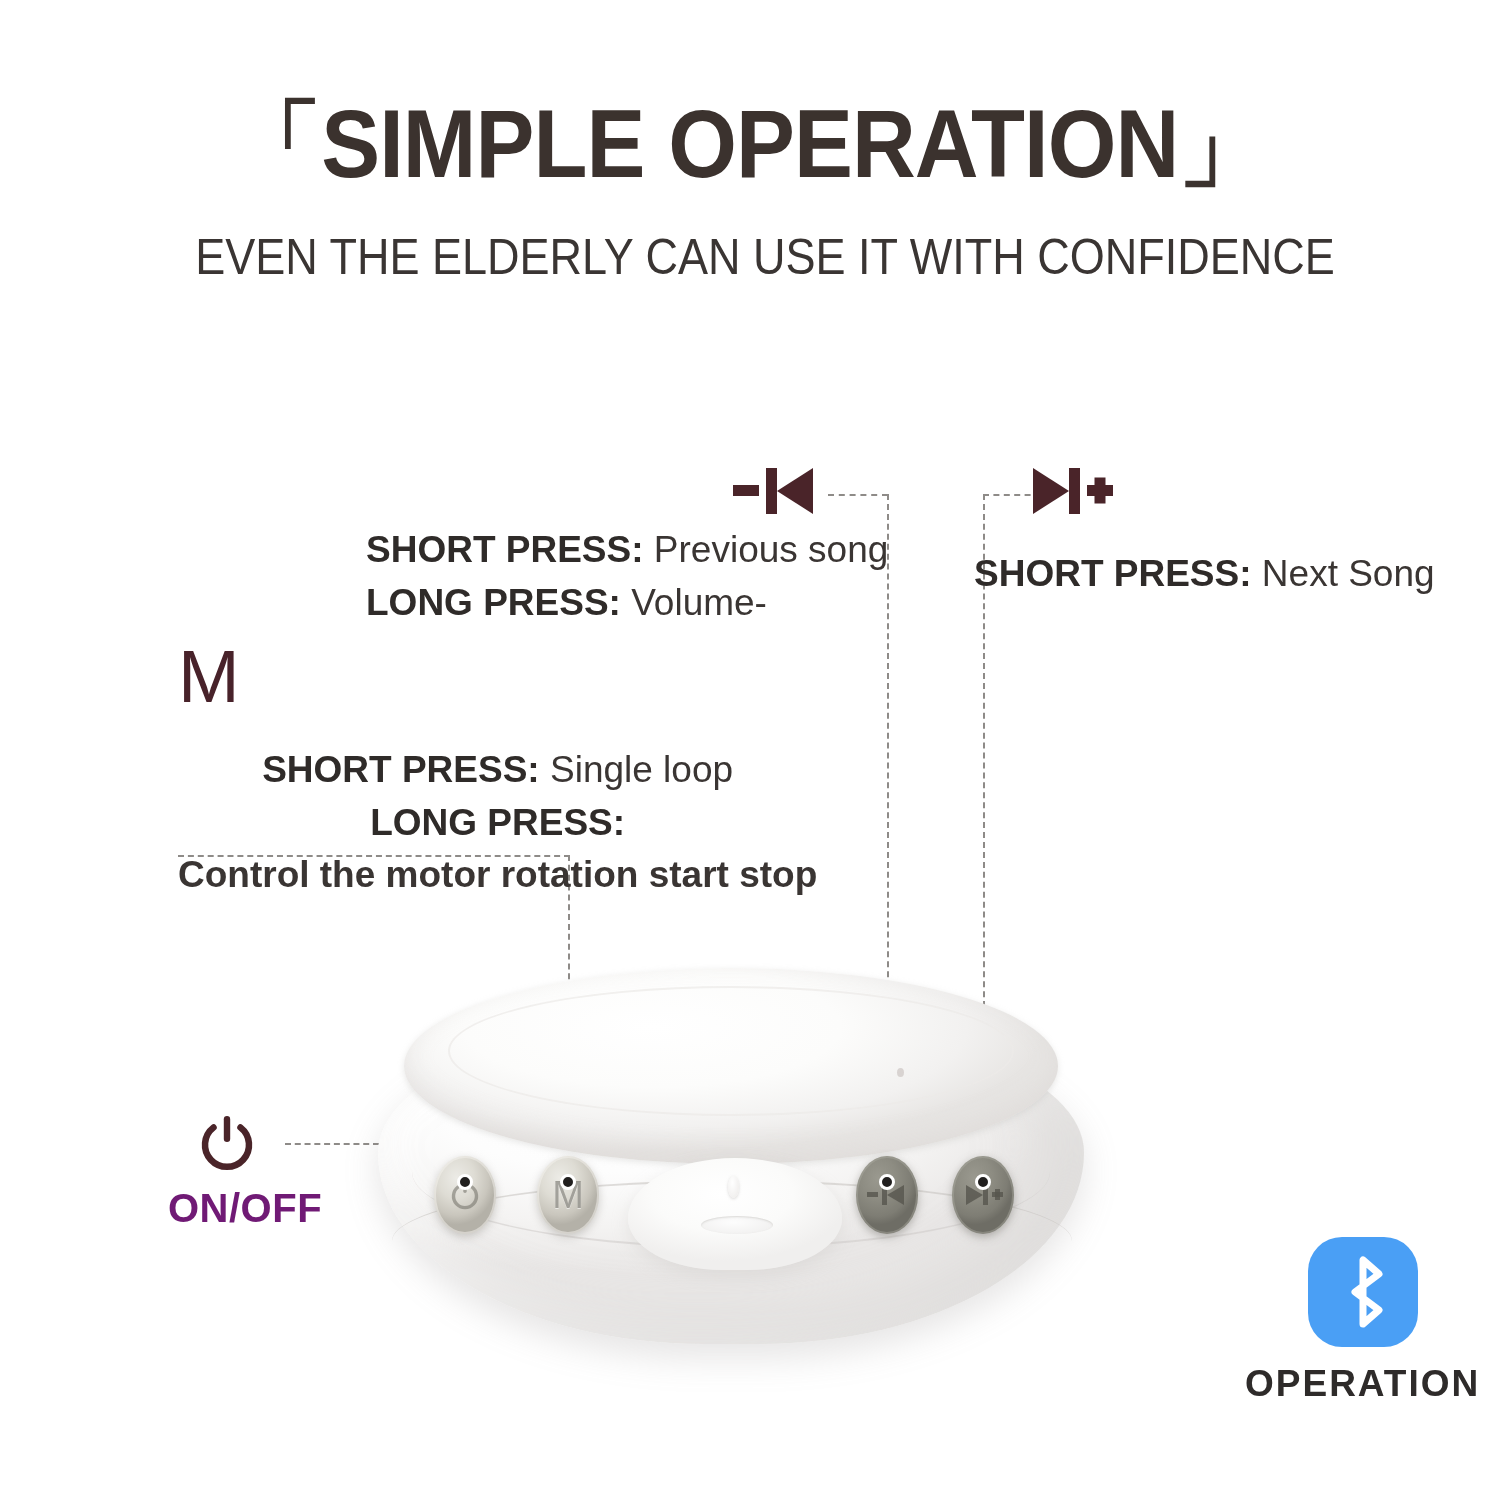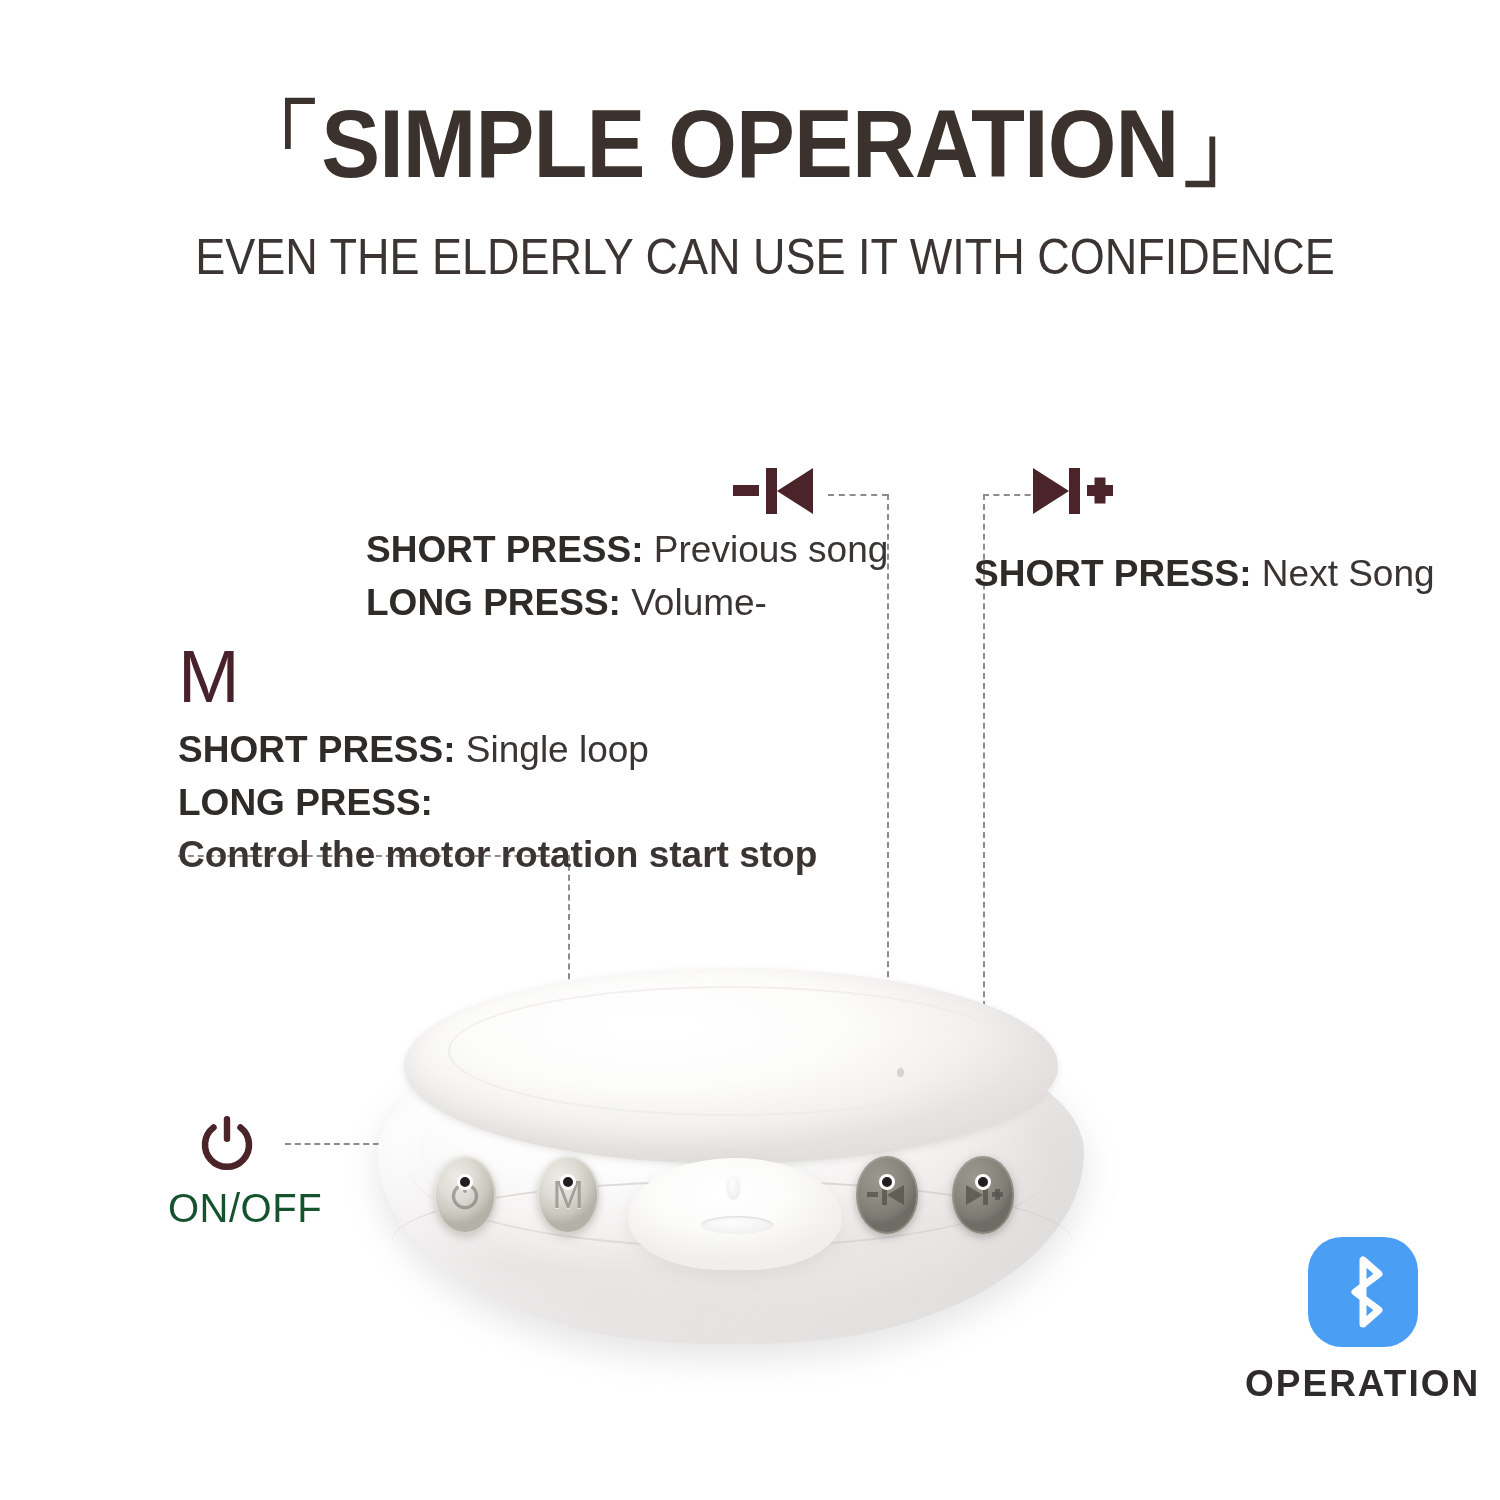--- a/index.html
+++ b/index.html
@@ -83,22 +83,22 @@
     position:absolute;
     height:0;
     border-top:2px dashed #8e8b88;
   }
 
   
   .power-ico{position:absolute;}
   .onoff-label{
     position:absolute;
     font-size:40px;
-    font-weight:normal;
-    color:#14532d;
+    font-weight:bold;
+    color:#701a75;
     letter-spacing:0.5px;
   }
 
   
   .device{
     position:absolute;
     left:352px;top:968px;
     width:760px;height:380px;
   }
   .dev-body{
@@ -260,21 +260,21 @@
     </svg>
   </div>
   <div class="callout" style="left:974px;top:540px;margin-top:8px;">
     <div class="ln">
       <b>SHORT PRESS:</b>
       <span class="val">Next Song</span>
     </div>
   </div>
 
   <div class="m-letter" style="left:178px;top:640px;">M</div>
-  <div class="callout" style="left:178px;top:724px;">
+  <div class="callout" style="left:178px;top:744px;text-align:center;">
     <div class="ln">
       <b>SHORT PRESS:</b>
       <span class="val">Single loop</span>
     </div>
     <div class="ln">
       <b>LONG PRESS:</b>
     </div>
     <div class="ln wrapline">Control the motor rotation start stop</div>
   </div>
 

